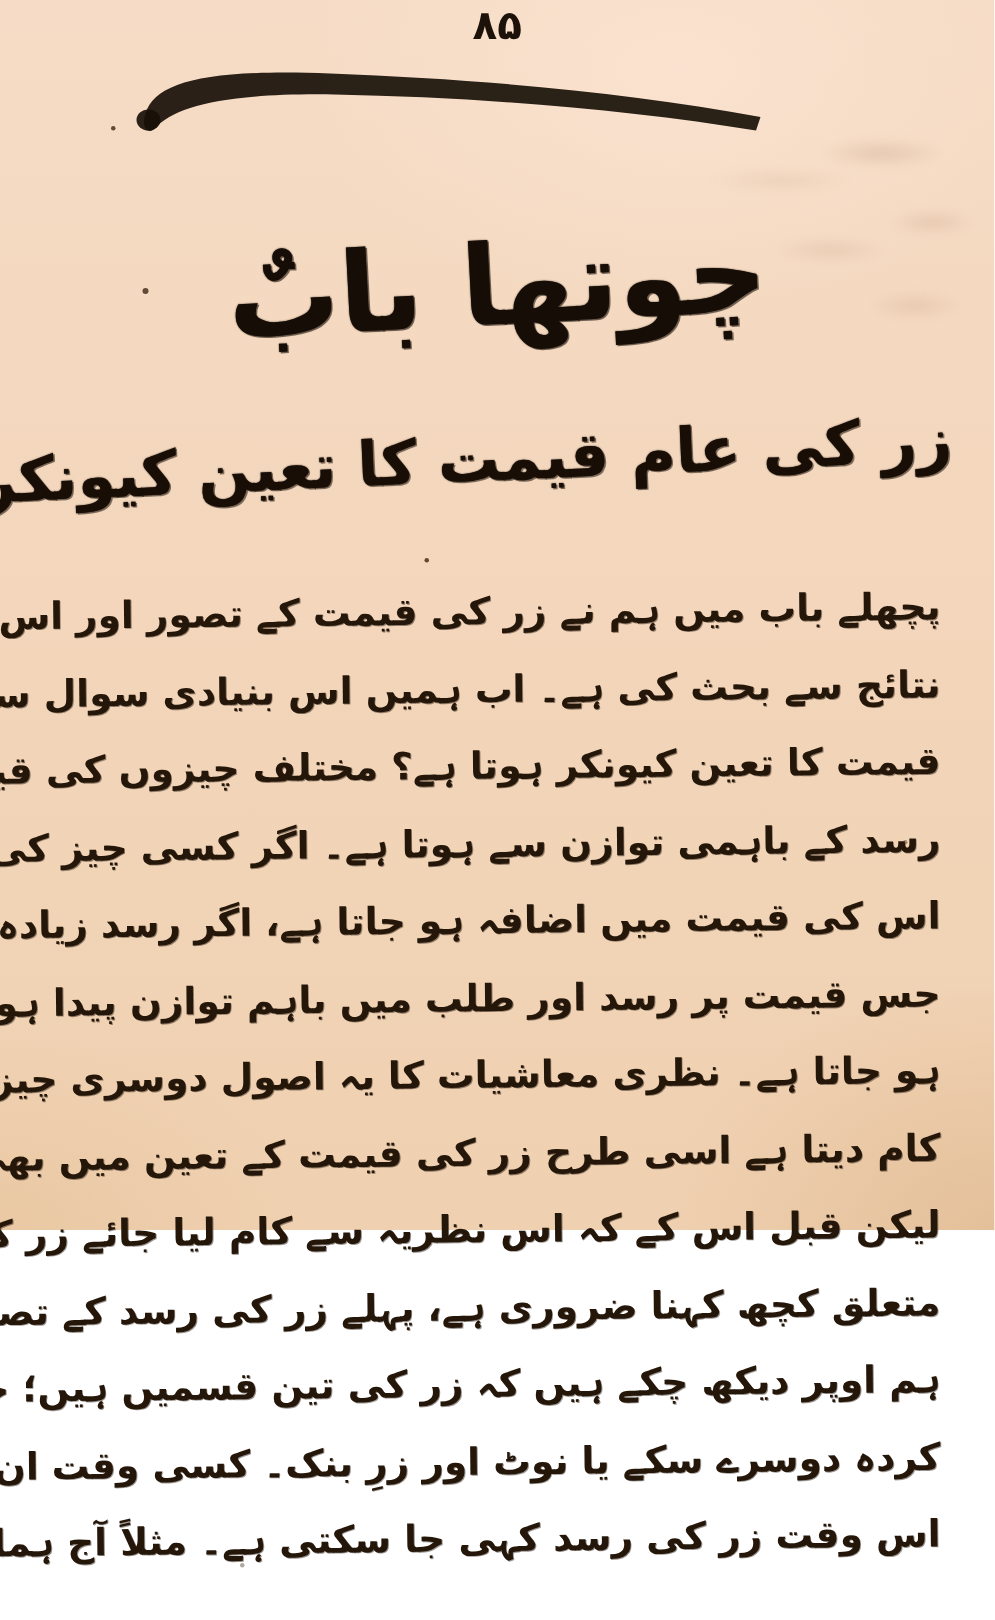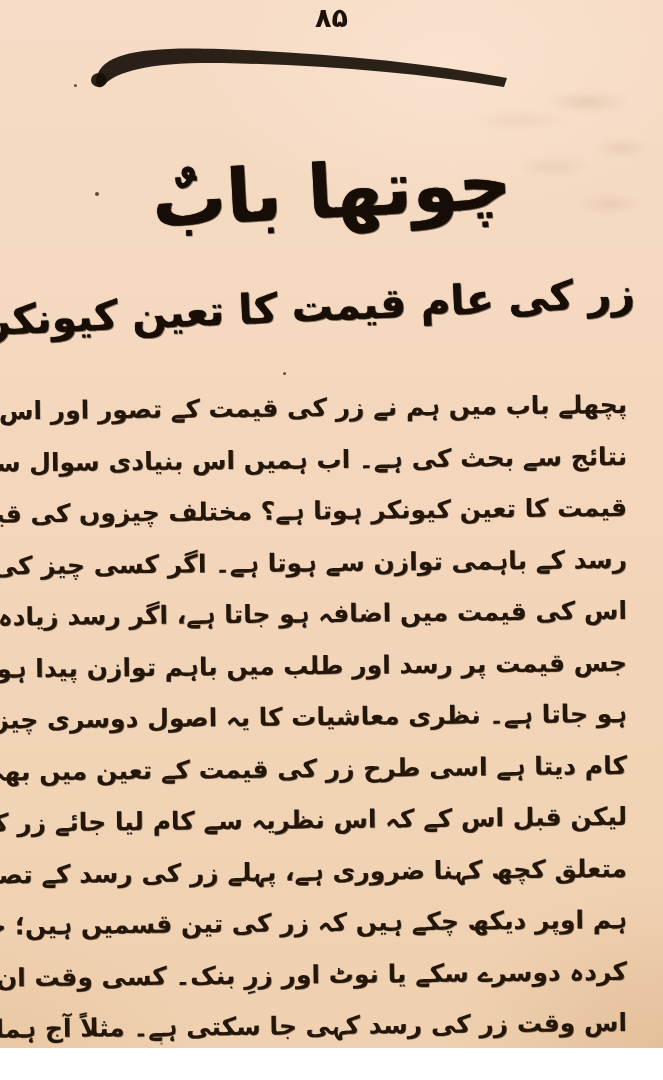--- a/index.html
+++ b/index.html
@@ -6,21 +6,21 @@
     margin: 0;
     padding: 0;
     width: 663px;
     height: 1080px;
     overflow: hidden;
     font-family: "DejaVu Sans", sans-serif;
   }
   .page {
     position: relative;
     width: 663px;
-    height: 1048px;
+    height: 820px;
     direction: rtl;
     background:
       radial-gradient(ellipse 420px 260px at 68% 6%, rgba(250,227,208,.9) 0%, rgba(250,227,208,0) 60%),
       radial-gradient(ellipse 400px 300px at 100% 100%, rgba(226,189,150,.85) 0%, rgba(226,189,150,0) 55%),
       radial-gradient(ellipse 360px 240px at 0% 100%, rgba(232,198,160,.8) 0%, rgba(232,198,160,0) 55%),
       linear-gradient(180deg, #f6dcc6 0%, #f3d6bb 50%, #efd0b0 100%);
     color: #20150d;
   }
   .page-number {
     position: absolute;

